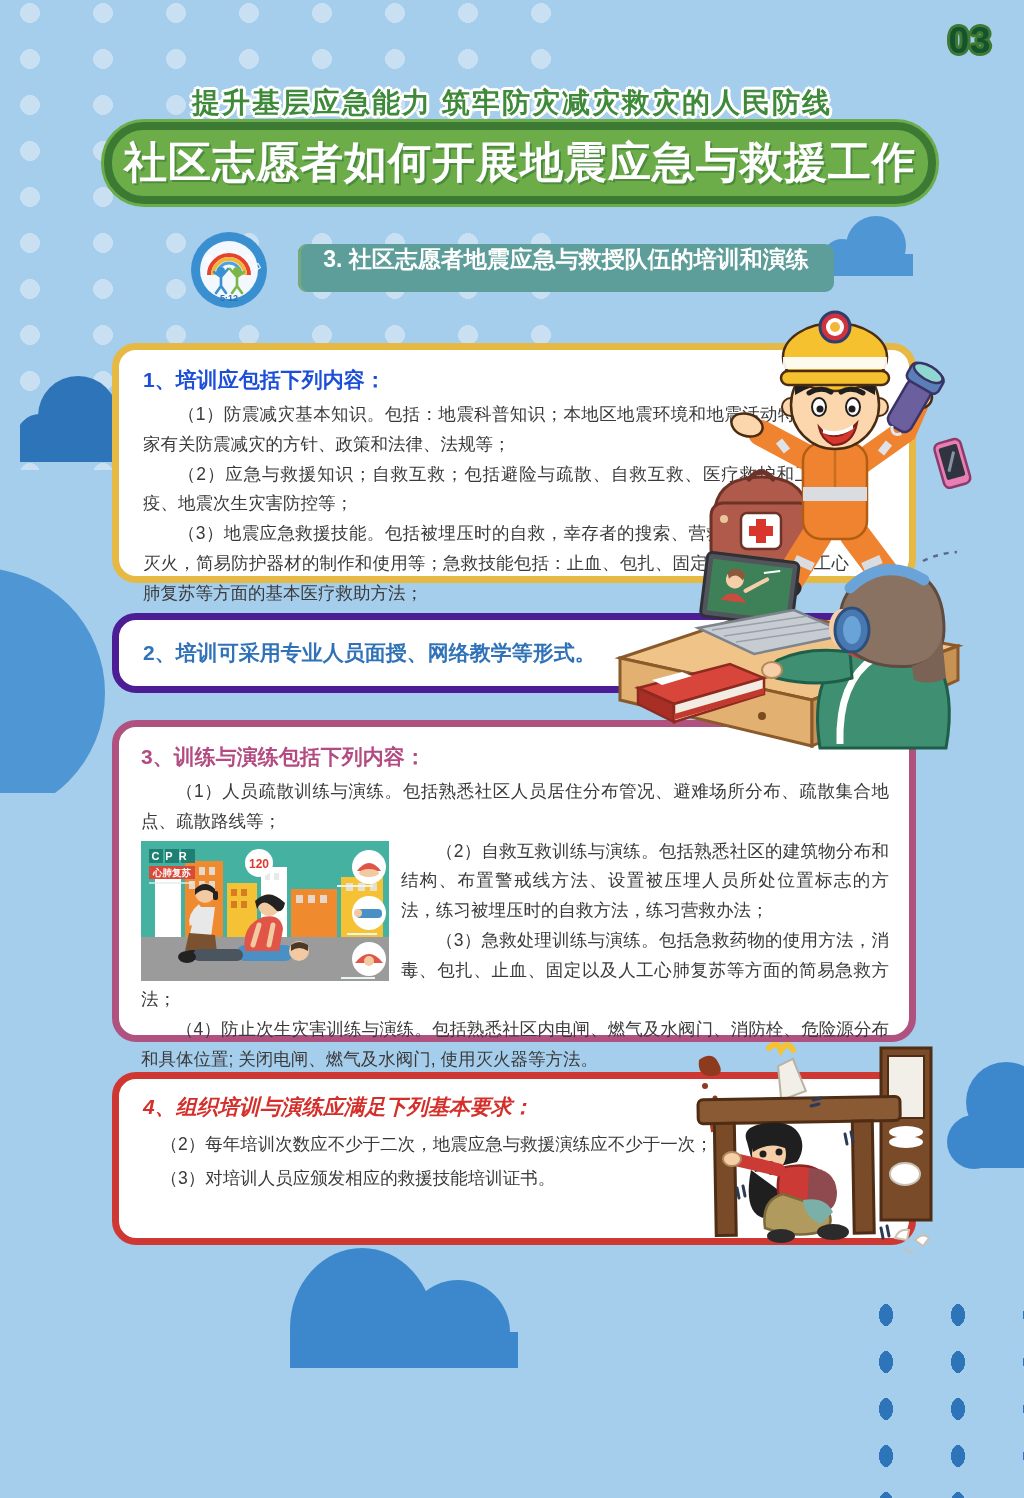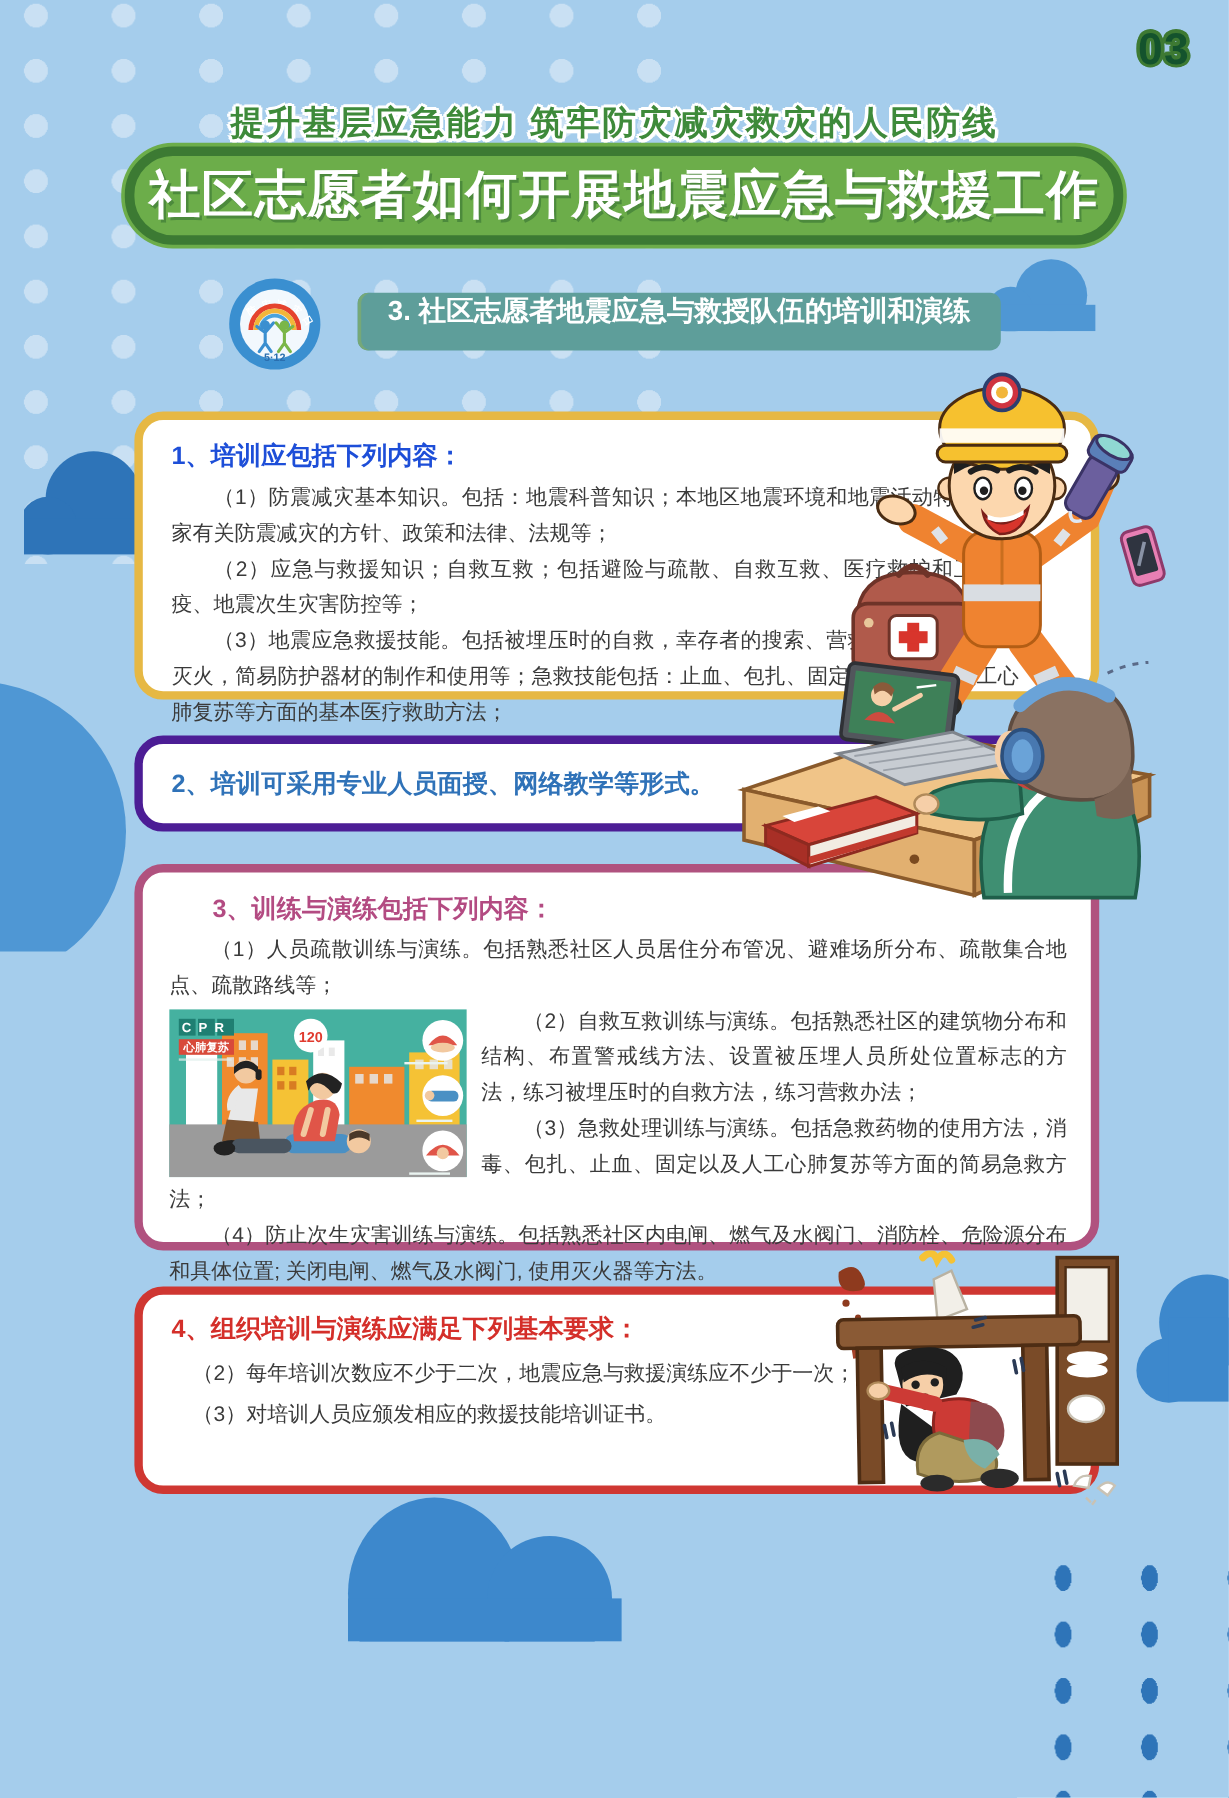--- a/index.html
+++ b/index.html
@@ -35,21 +35,21 @@
   .badge span{color:#fff;font-weight:bold;font-size:23px;white-space:nowrap;}
   .logo{position:absolute;left:190px;top:231px;width:78px;height:78px;}
 
   
   .cbox{position:absolute;left:112px;width:804px;background:#fff;border-radius:24px;box-sizing:border-box;}
   .box1{top:343px;height:240px;border:7px solid #e6b844;padding:16px 60px 10px 24px;}
   .box2{top:613px;height:80px;border:7px solid #4c1d95;padding:0 24px;display:flex;align-items:center;}
   .box3{top:720px;height:322px;border:7px solid #b0527f;padding:16px 20px 10px 22px;}
   .box4{top:1072px;height:173px;border:7px solid #cf3732;padding:14px 24px 10px 24px;}
   .bhead{font-size:21px;font-weight:bold;margin:0 0 6px 0;}
-  .h1c{color:#1d4ed8;} .h2c{color:#2f72b8;} .h3c{color:#b34b82;margin-left:36px;} .h4c{color:#d42f2a;}
+  .h1c{color:#1d4ed8;} .h2c{color:#2f72b8;} .h3c{color:#b34b82;} .h4c{color:#d42f2a;font-style:italic;}
   .para{font-size:17.5px;line-height:1.7;color:#3a3a3a;margin:0;text-indent:2em;text-align:justify;}
   .box4 .para{text-indent:1em;line-height:1.95;}
   .cpr-float{float:left;width:248px;height:140px;margin:4px 12px 4px 0;}
 
   
   .illo{position:absolute;pointer-events:none;}
 </style>
 </head>
 <body>
 

